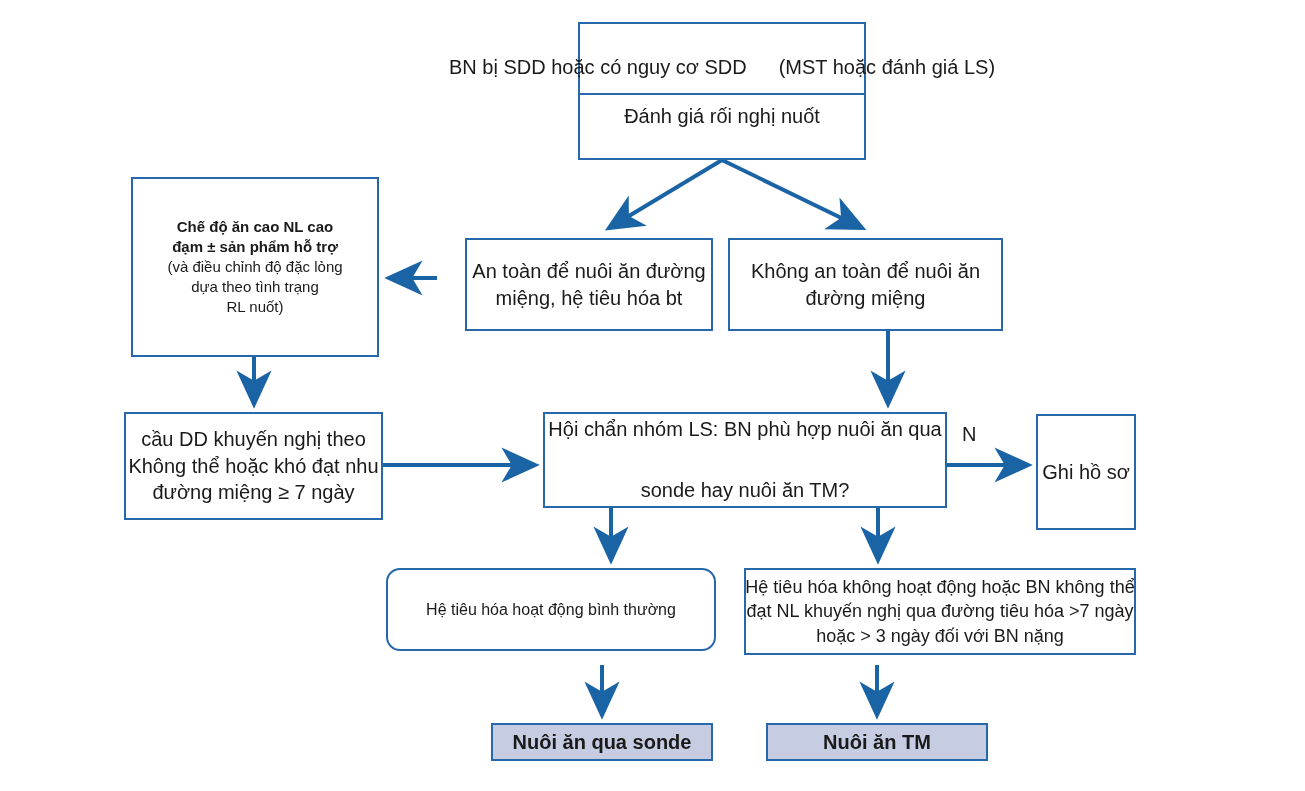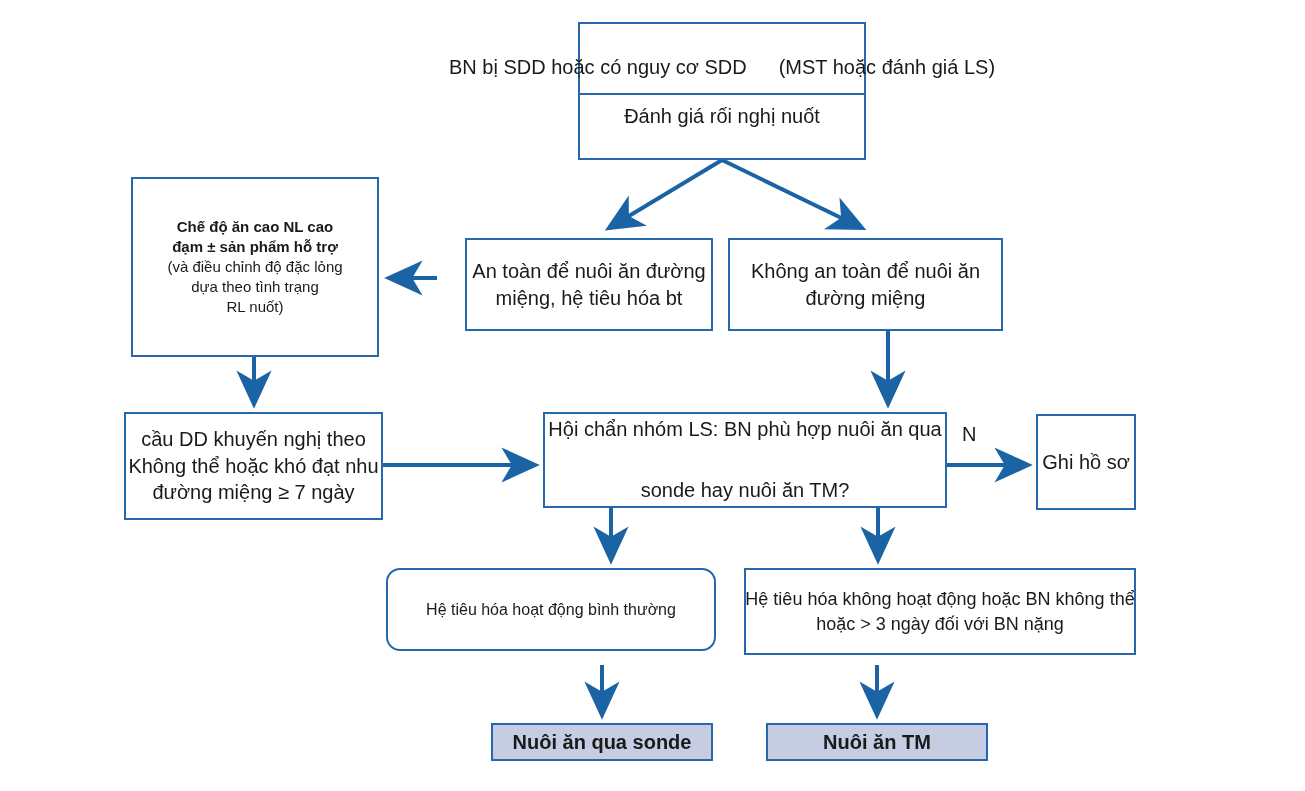--- a/index.html
+++ b/index.html
@@ -74,21 +74,21 @@
     font-size: 20px;
     color: #1a1a1a;
     white-space: nowrap;
   }
   #n-top        { left: 578px;  top: 22px;  width: 288px; height: 138px; font-size: 20px; padding: 0; }
   #n-diet       { left: 131px;  top: 177px; width: 248px; height: 180px; font-size: 15px; }
   #n-safe       { left: 437px;  top: 238px; width: 248px; height: 93px;  font-size: 20px; margin-left: 28px; }
   #n-unsafe     { left: 728px;  top: 238px; width: 275px; height: 93px;  font-size: 20px; }
   #n-cannot     { left: 124px;  top: 412px; width: 259px; height: 108px; font-size: 20px; }
   #n-decision   { left: 543px;  top: 412px; width: 404px; height: 96px;  font-size: 20px; gap: 34px; }
-  #n-record     { left: 1036px; top: 414px; width: 100px; height: 96px;  font-size: 20px; }
+  #n-record     { left: 1036px; top: 414px; width: 100px; height: 116px;  font-size: 20px; }
   #n-gi-normal  { left: 386px;  top: 568px; width: 330px; height: 83px;  font-size: 16px; border-radius: 14px; }
   #n-gi-fail    { left: 744px;  top: 568px; width: 392px; height: 87px;  font-size: 18px; }
   #n-tube       { left: 491px;  top: 723px; width: 222px; height: 38px;  font-size: 20px; }
   #n-tpn        { left: 766px;  top: 723px; width: 222px; height: 38px;  font-size: 20px; }
   #lbl-n        { left: 962px;  top: 423px; }
 </style>
 </head>
 <body>
 
 <div id="canvas">
@@ -166,20 +166,21 @@
   <div class="node pad" id="n-record">
     <span class="line">Ghi hồ sơ</span>
   </div>
 
   <div class="node pad" id="n-gi-normal">
     <span class="line">Hệ tiêu hóa hoạt động bình thường</span>
   </div>
 
   <div class="node pad" id="n-gi-fail">
     <span class="line">Hệ tiêu hóa không hoạt động hoặc BN không thể</span>
+    <span class="line">đạt NL khuyến nghị qua đường tiêu hóa &gt;7 ngày</span>
     <span class="line">hoặc &gt; 3 ngày đối với BN nặng</span>
   </div>
 
   <div class="node terminal" id="n-tube">
     <span class="line">Nuôi ăn qua sonde</span>
   </div>
   <div class="node terminal" id="n-tpn">
     <span class="line">Nuôi ăn TM</span>
   </div>
 

